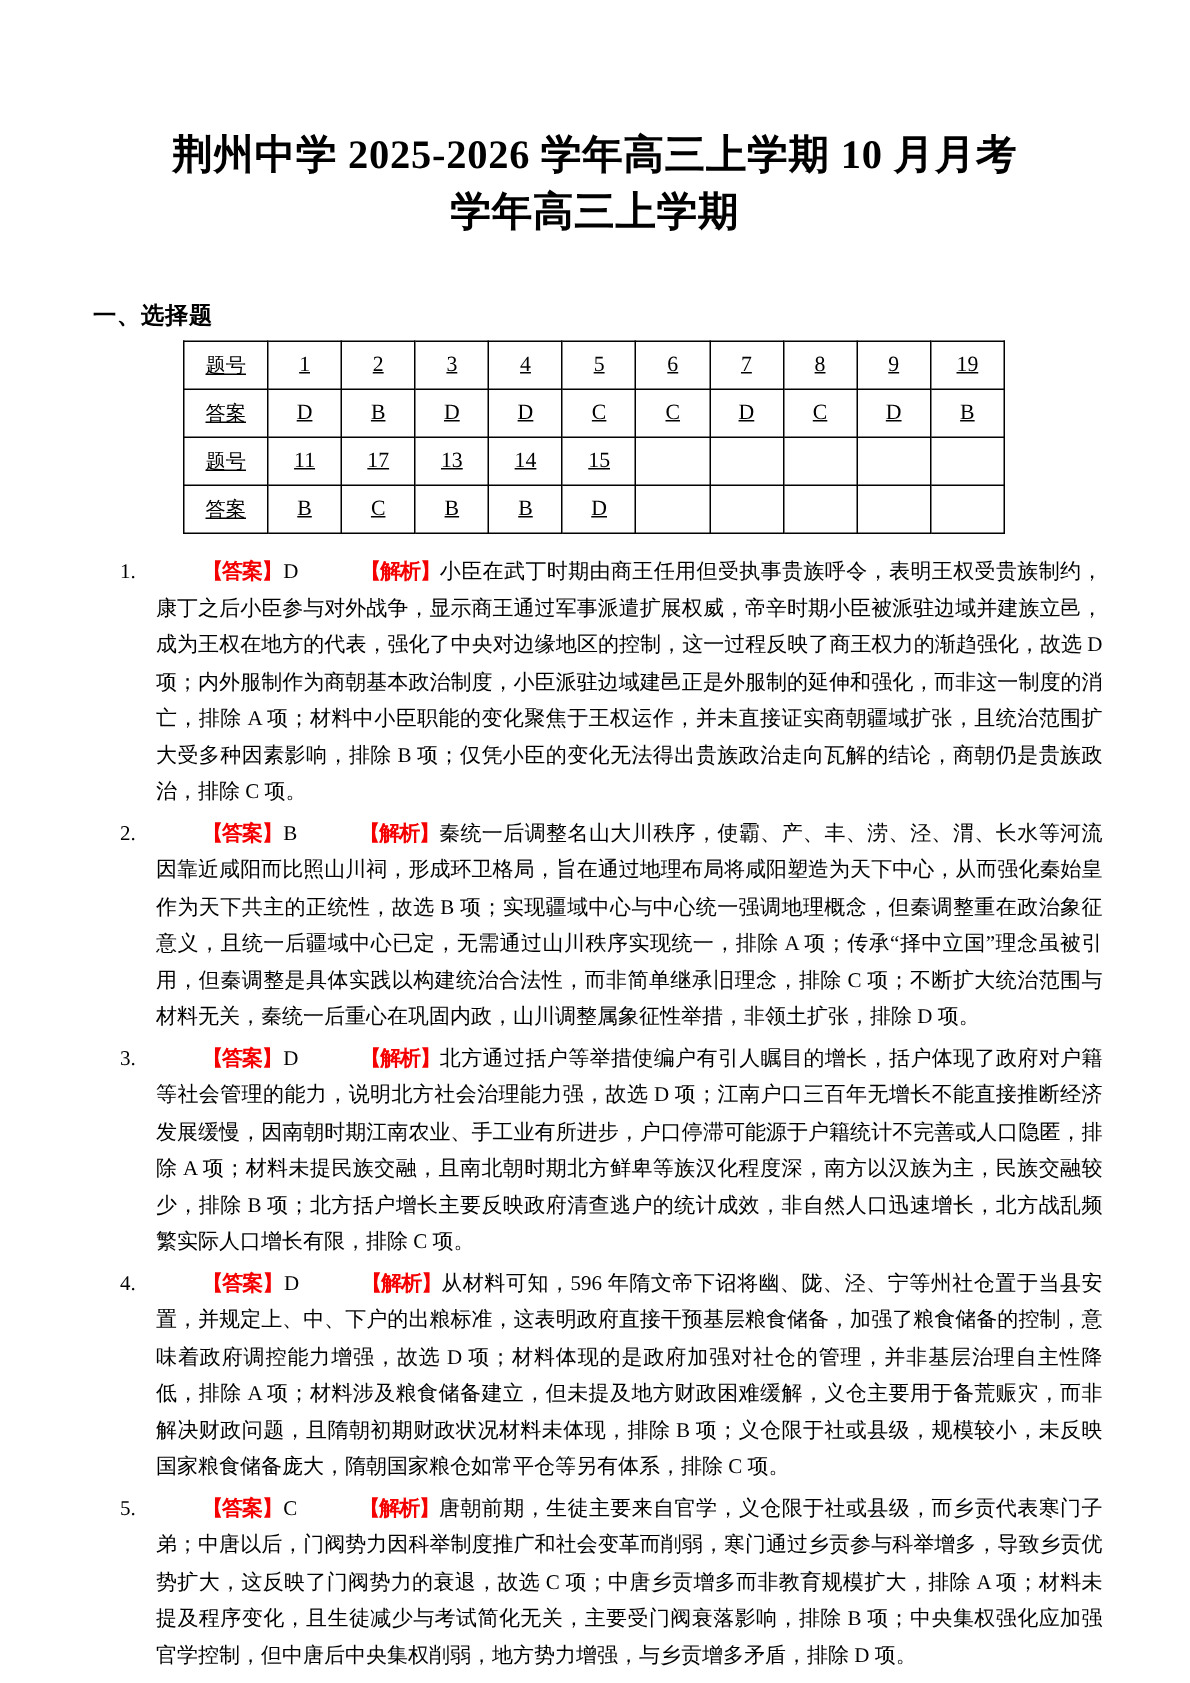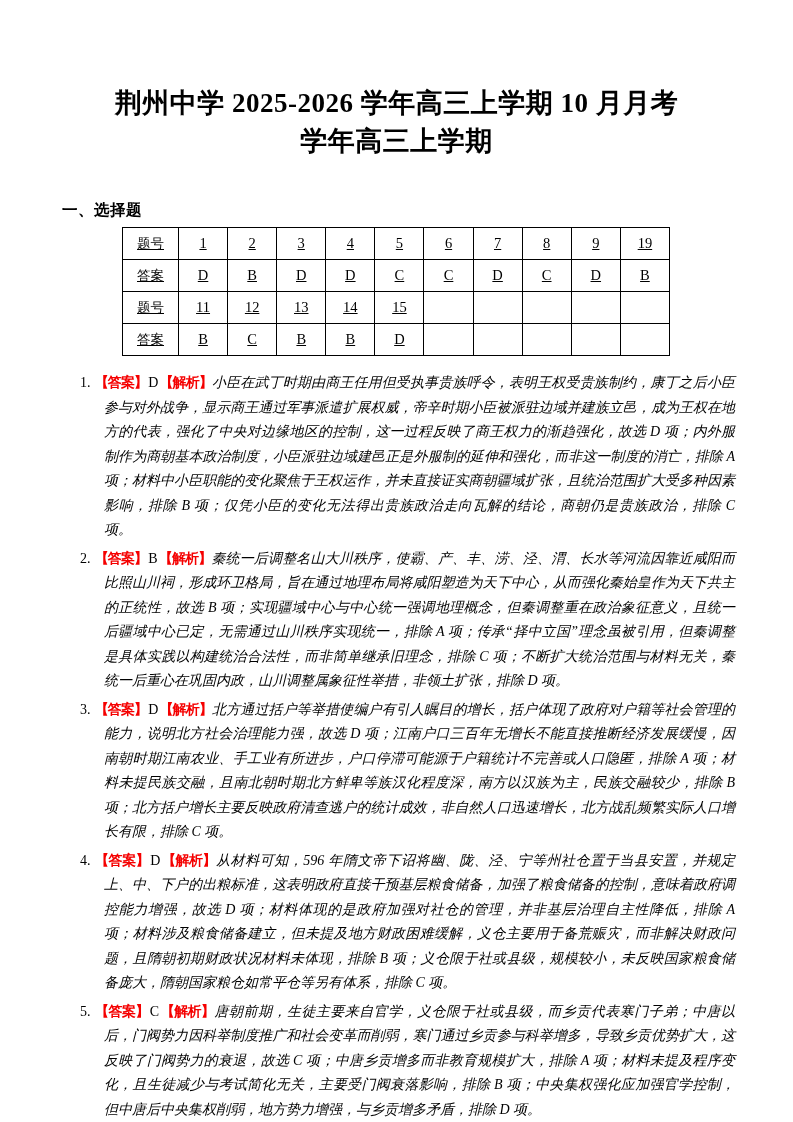--- a/index.html
+++ b/index.html
@@ -61,30 +61,30 @@
   }
   .exp-num {
     font-style: normal;
     font-family: "Liberation Serif", serif;
     padding-right: 4px;
   }
   .exp-label {
     color: #f50000;
     font-weight: bold;
     font-style: normal;
-    font-family: Liberation Sans, sans-serif;
+    font-family: Liberation Serif, serif;
     letter-spacing: -1px;
+    margin-left: 40px;
   }
   .exp-answer {
     font-family: "Liberation Serif", serif;
     font-style: normal;
     padding: 0 1px;
   }
   .exp-text {
-    font-style: italic; 
     font-family: "Liberation Serif", serif;
   }
 </style>
 </head>
 <body>
 
 <div class="page">
 
   <div class="title-block">
     <div class="title-line">荆州中学 2025-2026 学年高三上学期 10 月月考</div>
@@ -117,21 +117,21 @@
         <td>C</td>
         <td>C</td>
         <td>D</td>
         <td>C</td>
         <td>D</td>
         <td>B</td>
       </tr>
       <tr>
         <td class="head-col">题号</td>
         <td>11</td>
-        <td>12</td>
+        <td>17</td>
         <td>13</td>
         <td>14</td>
         <td>15</td>
         <td></td>
         <td></td>
         <td></td>
         <td></td>
         <td></td>
       </tr>
       <tr>

